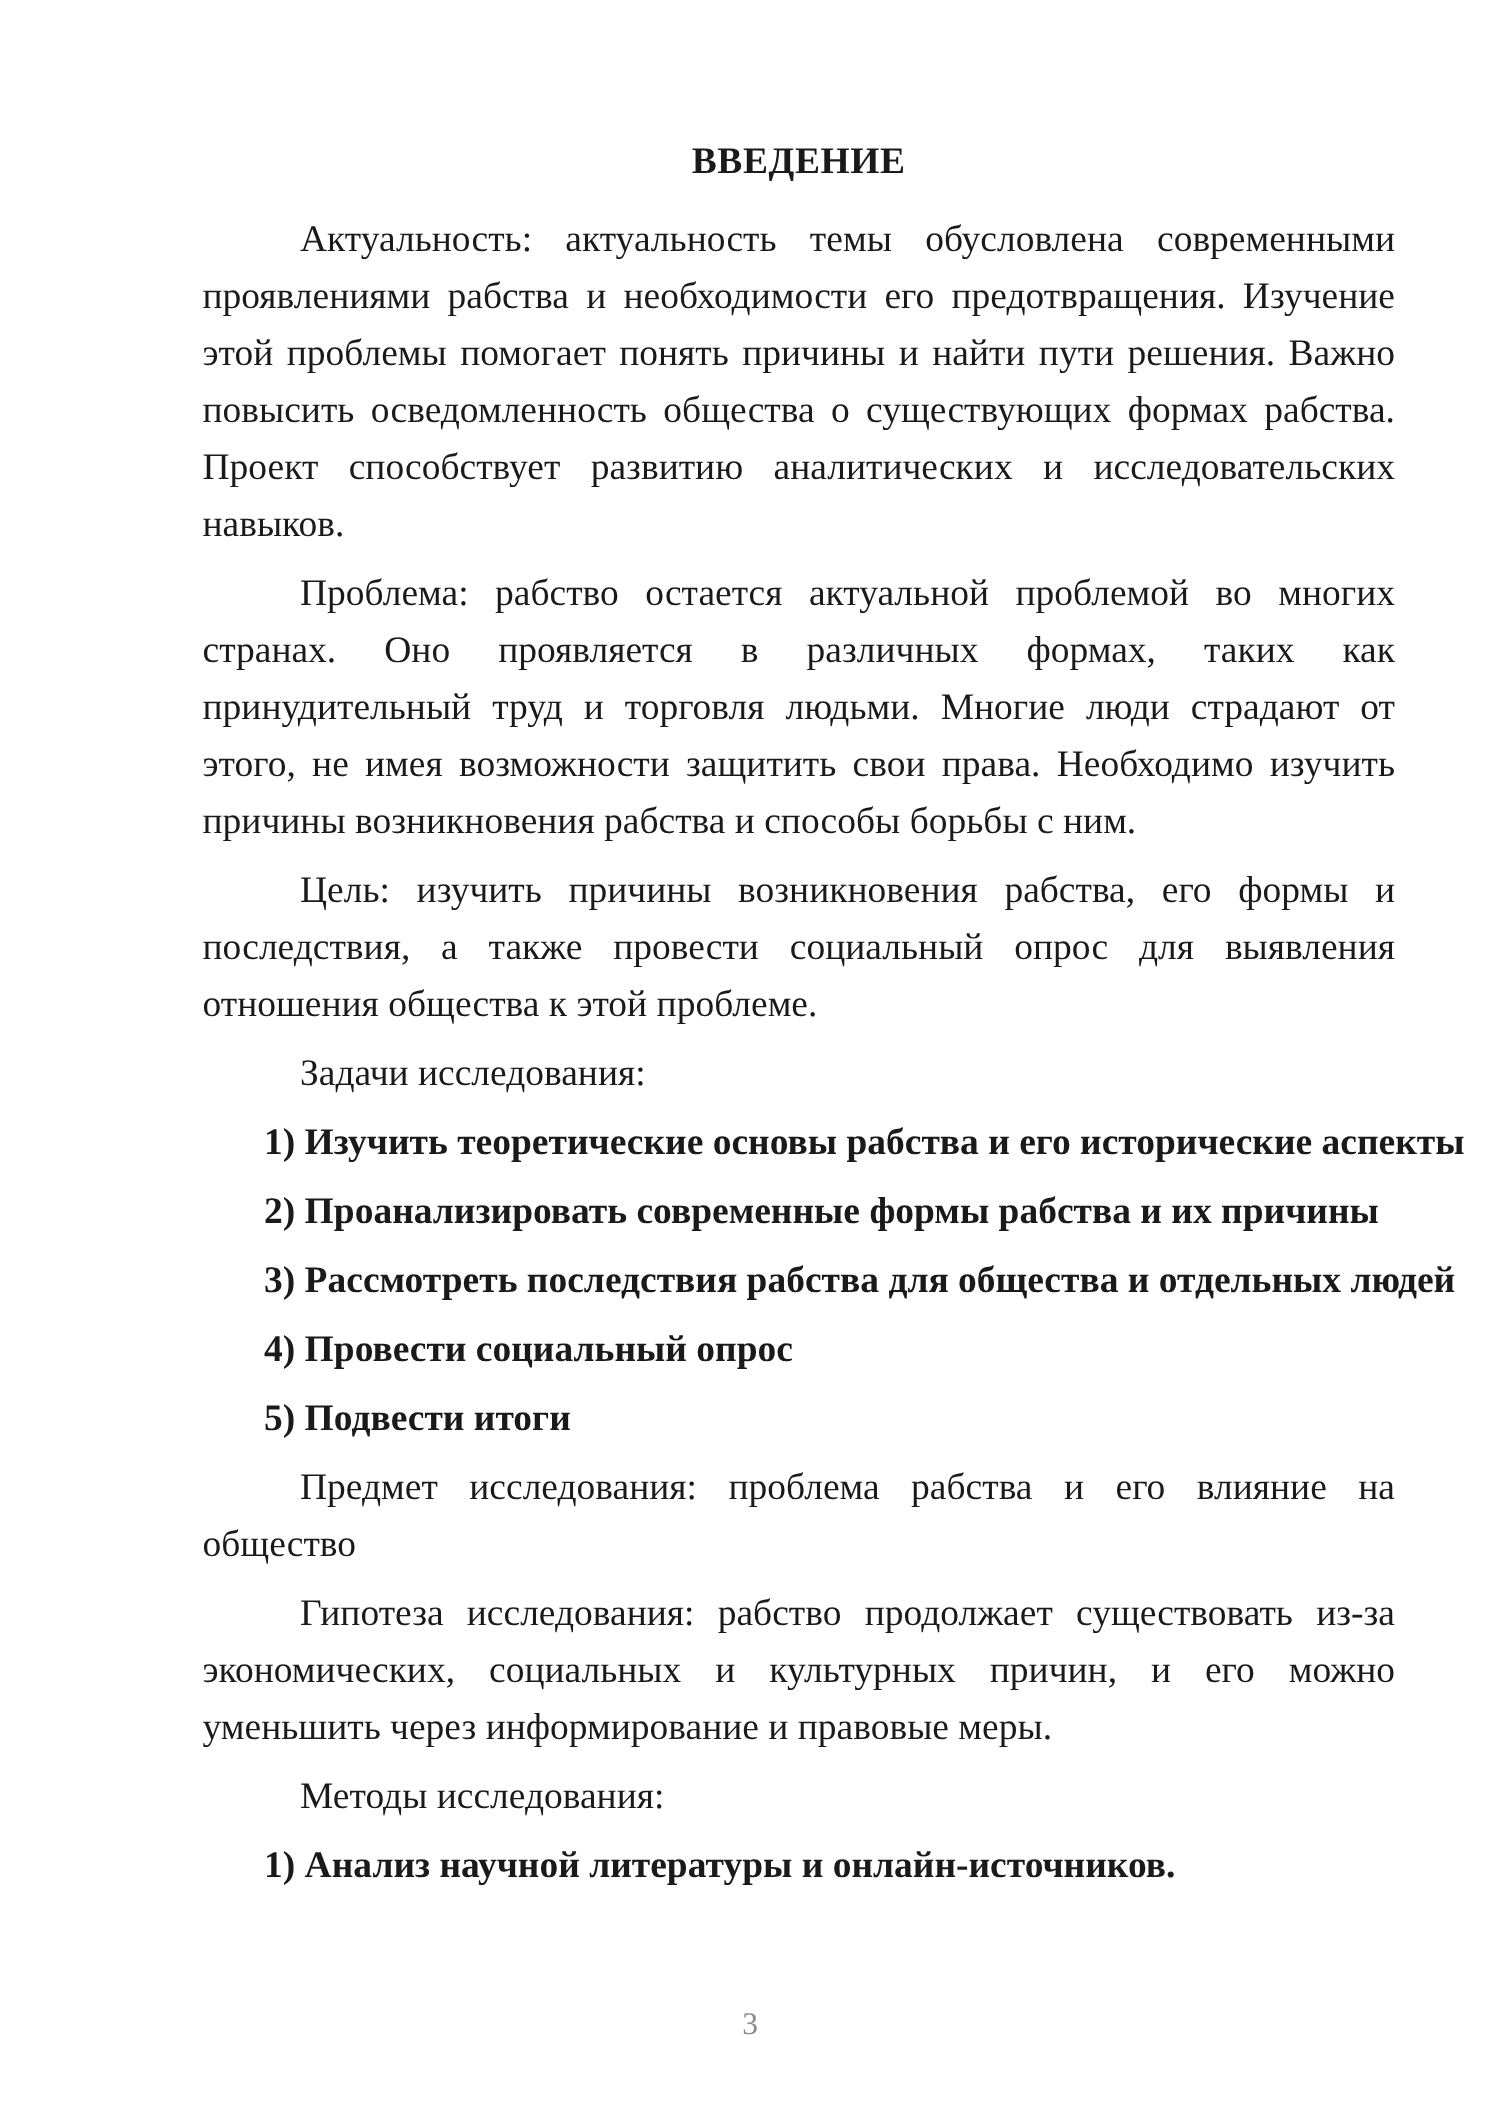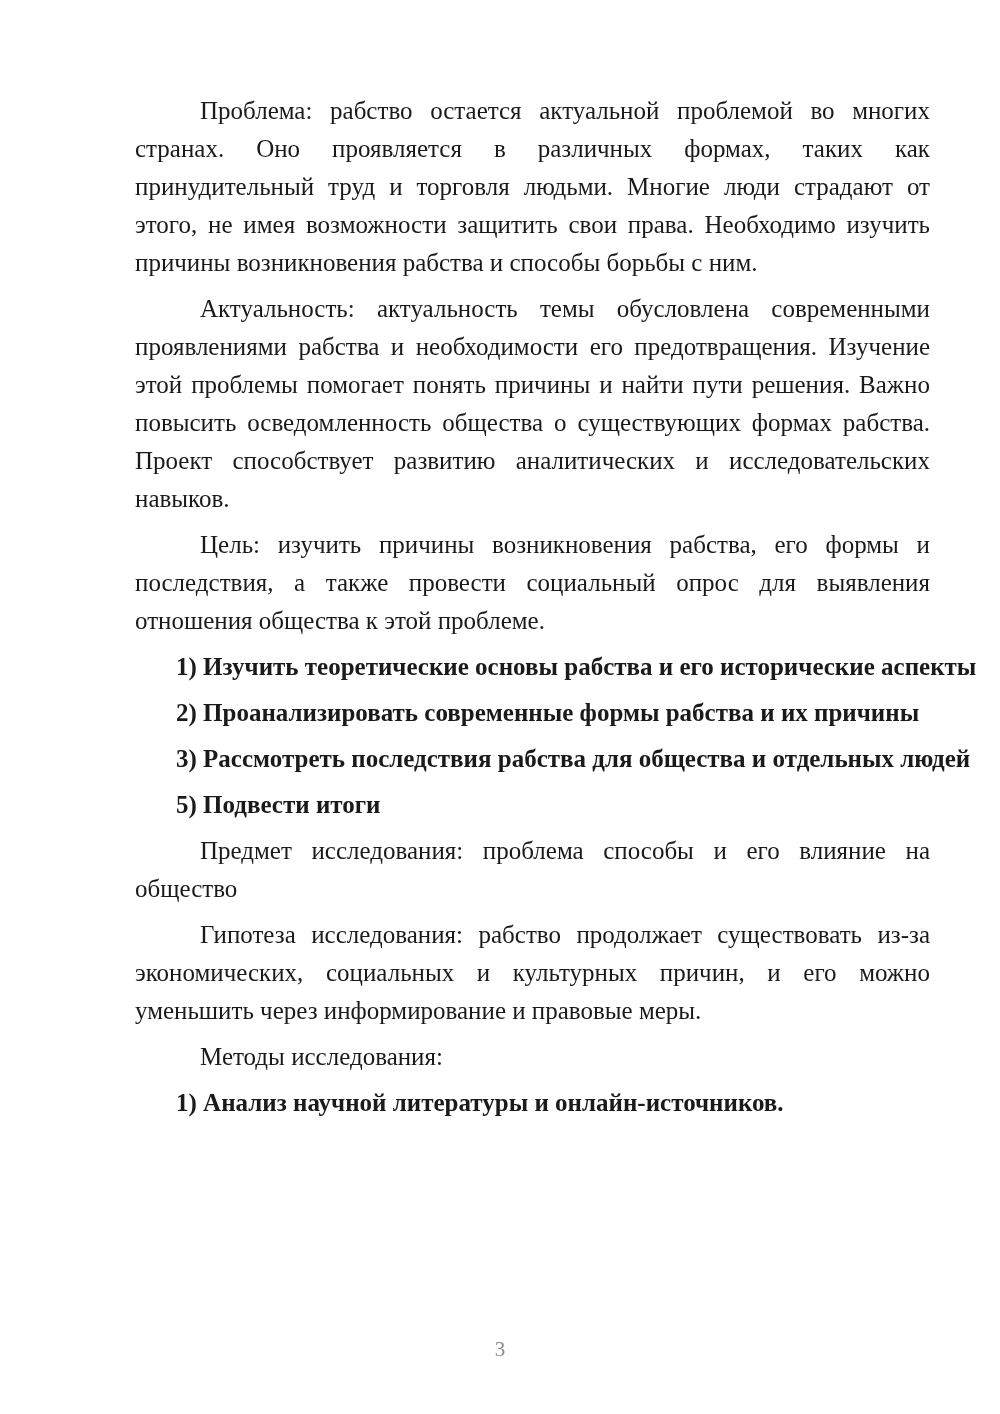--- a/index.html
+++ b/index.html
@@ -76,37 +76,40 @@
     color: #8b8b8b;
     font-family: "Liberation Serif", "DejaVu Serif", serif;
   }
 </style>
 </head>
 <body>
 
 <div class="page">
   <div class="content">
 
+    <h1 class="doc-heading">ВВЕДЕНИЕ</h1>
+
+    <p class="para">Актуальность: актуальность темы обусловлена современными проявлениями рабства и необходимости его предотвращения. Изучение этой проблемы помогает понять причины и найти пути решения. Важно повысить осведомленность общества о существующих формах рабства. Проект способствует развитию аналитических и исследовательских навыков.</p>
 
     <p class="para">Проблема: рабство остается актуальной проблемой во многих странах. Оно проявляется в различных формах, таких как принудительный труд и торговля людьми. Многие люди страдают от этого, не имея возможности защитить свои права. Необходимо изучить причины возникновения рабства и способы борьбы с ним.</p>
 
-    <p class="para">Актуальность: актуальность темы обусловлена современными проявлениями рабства и необходимости его предотвращения. Изучение этой проблемы помогает понять причины и найти пути решения. Важно повысить осведомленность общества о существующих формах рабства. Проект способствует развитию аналитических и исследовательских навыков.</p>
-
     <p class="para">Цель: изучить причины возникновения рабства, его формы и последствия, а также провести социальный опрос для выявления отношения общества к этой проблеме.</p>
 
+    <p class="sub-label">Задачи исследования:</p>
 
     <ul class="list">
       <li class="list-item">1) Изучить теоретические основы рабства и его исторические аспекты</li>
       <li class="list-item">2) Проанализировать современные формы рабства и их причины</li>
       <li class="list-item">3) Рассмотреть последствия рабства для общества и отдельных людей</li>
+      <li class="list-item">4) Провести социальный опрос</li>
       <li class="list-item">5) Подвести итоги</li>
     </ul>
 
 
-    <p class="para">Предмет исследования: проблема способы и его влияние на общество</p>
+    <p class="para">Предмет исследования: проблема рабства и его влияние на общество</p>
 
     <p class="para">Гипотеза исследования: рабство продолжает существовать из-за экономических, социальных и культурных причин, и его можно уменьшить через информирование и правовые меры.</p>
 
     <p class="sub-label">Методы исследования:</p>
 
     <ul class="list">
       <li class="list-item">1) Анализ научной литературы и онлайн-источников.</li>
     </ul>
 
   </div>

